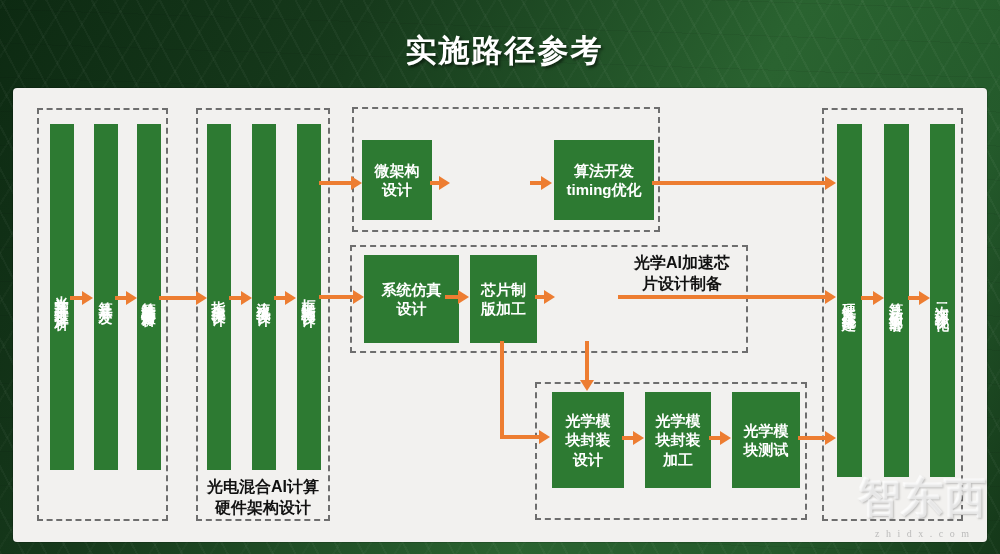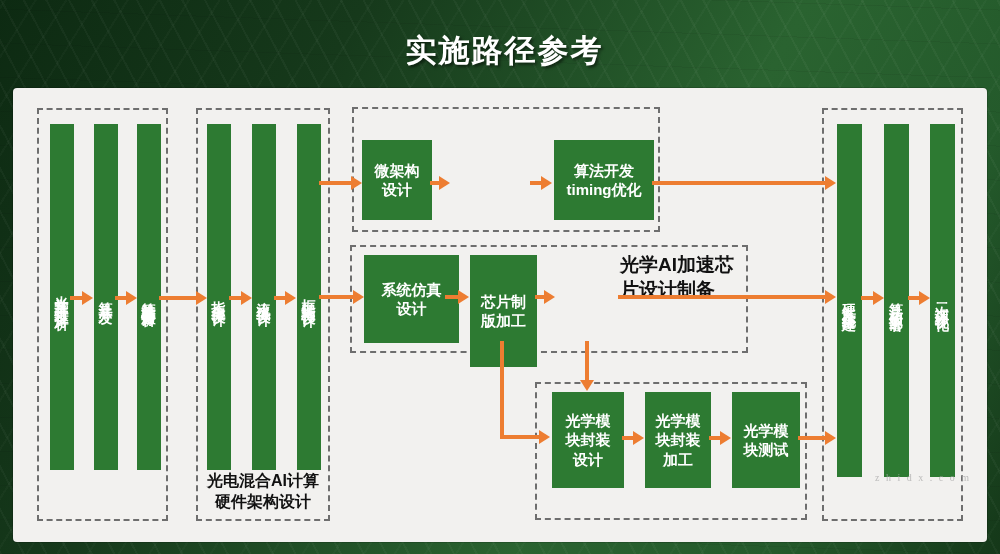--- a/index.html
+++ b/index.html
@@ -43,22 +43,22 @@
   .glabel{
     position:absolute;left:0;right:0;text-align:center;
     color:var(--label_text,#111);font-weight:bold;font-size:16px;
     line-height:1.3;white-space:pre-line;
   }
   .ftitle{
     position:absolute;left:0;right:0;top:3px;text-align:center;
     color:var(--label_text,#111);font-weight:bold;font-size:17px;
   }
   .sidelabel{
-    position:absolute;color:var(--label_text,#111);
-    font-weight:bold;font-size:19px;line-height:1.3;white-space:pre-line;
+    position:absolute;text-align:center;color:var(--label_text,#111);
+    font-weight:bold;font-size:16px;line-height:1.3;white-space:pre-line;
   }
   .squiggle{
     text-decoration-style:wavy;
     text-decoration-color:#e22b1e;
     text-decoration-thickness:1px;
     text-underline-offset:3px;
   }
   .aline{position:absolute;background:var(--arrow_orange,#ED7D31);}
   .ahead{position:absolute;width:0;height:0;border-style:solid;}
   .ahead.r{border-width:7px 0 7px 11px;border-color:transparent transparent transparent var(--arrow_orange,#ED7D31);}
@@ -102,40 +102,40 @@
   <div class="dashed" style="left:196px;top:108px;width:134px;height:413px">
     <div class="vbar" style="left:9px;top:14px;width:24px;height:346px">
       <span class="vtext">指令集设计</span>
     </div>
     <div class="vbar" style="left:54px;top:14px;width:24px;height:346px">
       <span class="vtext">流水线设计</span>
     </div>
     <div class="vbar" style="left:99px;top:14px;width:24px;height:346px">
       <span class="vtext">框架结构设计</span>
     </div>
-    <div class="glabel" style="bottom:6px">光电混合AI计算
+    <div class="glabel" style="bottom:0">光电混合AI计算
 硬件架构设计</div>
   </div>
 
   <div class="dashed" style="left:352px;top:107px;width:308px;height:125px">
     <div class="gbox" style="left:8px;top:31px;width:70px;height:80px">
       <div class="boxlabel">微架构
 设计</div>
     </div>
     <div class="gbox" style="left:200px;top:31px;width:100px;height:80px">
       <div class="boxlabel"><span>算法开发</span><br><span class="squiggle">timing</span><span>优化</span></div>
     </div>
   </div>
 
   <div class="dashed" style="left:350px;top:245px;width:398px;height:108px">
     <div class="gbox" style="left:12px;top:8px;width:95px;height:88px">
       <div class="boxlabel">系统仿真
 设计</div>
     </div>
-    <div class="gbox" style="left:118px;top:8px;width:67px;height:112px">
+    <div class="gbox" style="left:118px;top:8px;width:67px;height:88px">
       <div class="boxlabel">芯片制
 版加工</div>
     </div>
     <div class="sidelabel" style="left:268px;top:6px;width:124px">光学AI加速芯
 片设计制备</div>
   </div>
 
   <div class="dashed" style="left:535px;top:382px;width:272px;height:138px">
     <div class="gbox" style="left:15px;top:8px;width:72px;height:96px">
       <div class="boxlabel">光学模
@@ -214,16 +214,17 @@
 
   <div class="aline" style="left:798px;top:436px;width:27px;height:4px"></div>
   <div class="ahead r" style="left:825px;top:431px"></div>
 
   <div class="aline" style="left:861px;top:296px;width:12px;height:4px"></div>
   <div class="ahead r" style="left:873px;top:291px"></div>
   <div class="aline" style="left:908px;top:296px;width:11px;height:4px"></div>
   <div class="ahead r" style="left:919px;top:291px"></div>
 
   <div class="watermark">
+    <div class="wm-logo">智东西</div>
     <div class="wm-site">z h i d x . c o m</div>
   </div>
 
 </div>
 
 </body></html>

